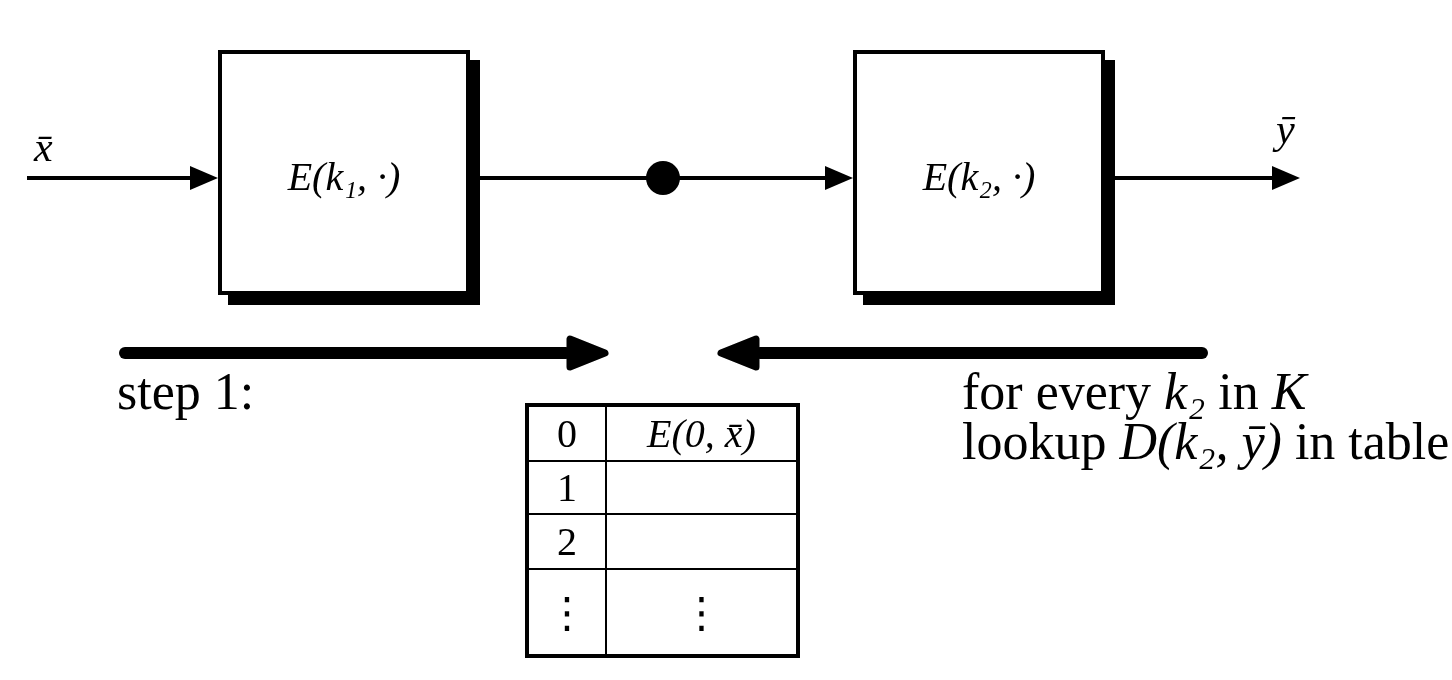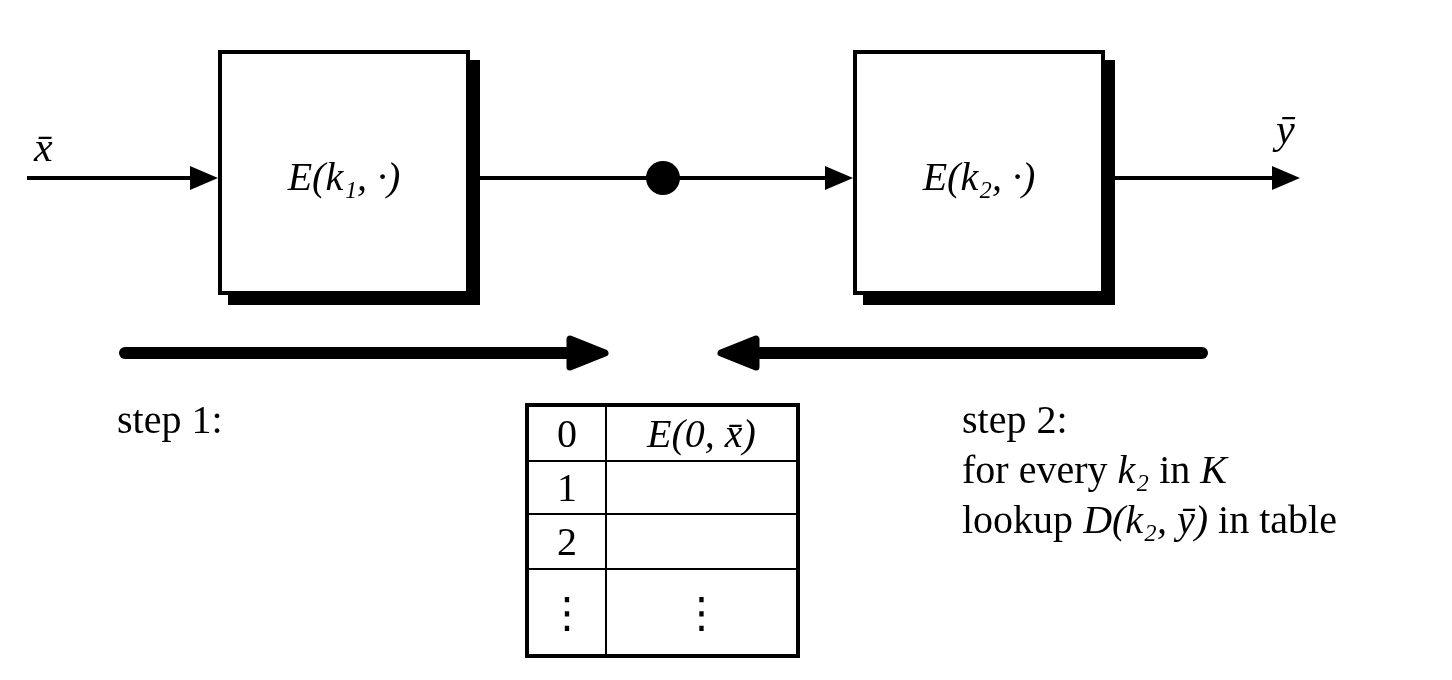--- a/index.html
+++ b/index.html
@@ -44,24 +44,23 @@
     position: absolute;
     font-size: 42px;
     font-style: italic;
     line-height: 1;
     white-space: nowrap;
   }
   #xlabel { left: 34px;  top: 126px; }
   #ylabel { left: 1276px; top: 108px; }
   .note {
     position: absolute;
-    font-size: 40px;
+    font-size: 52px;
     line-height: 50px;
     white-space: nowrap;
-    margin-top: 28px;
   }
   #step1-note { left: 117px; top: 367px; }
   #step2-note { left: 962px; top: 367px; }
   .note div { white-space: nowrap; }
   .math { font-style: italic; }
   .cal  { font-style: italic; }
   #mtable {
     position: absolute;
     left: 525px;
     top: 403px;
@@ -136,21 +135,20 @@
   </div>
 
   <span class="iolabel" id="xlabel">x̄</span>
   <span class="iolabel" id="ylabel">ȳ</span>
 
   <div class="note" id="step1-note">
     <div>step 1:</div>
   </div>
 
   <div class="note" id="step2-note">
-    <div>step 2:</div>
     <div><span>for every </span><span class="math">k₂</span><span> in </span><span class="cal">K</span></div>
     <div><span>lookup </span><span class="math">D(k₂, ȳ)</span><span> in table</span></div>
   </div>
 
   <div id="mtable">
     <div class="trow rh1">
       <div class="tkey">0</div>
       <div class="tval">E(0, x̄)</div>
     </div>
     <div class="trow rh2">

